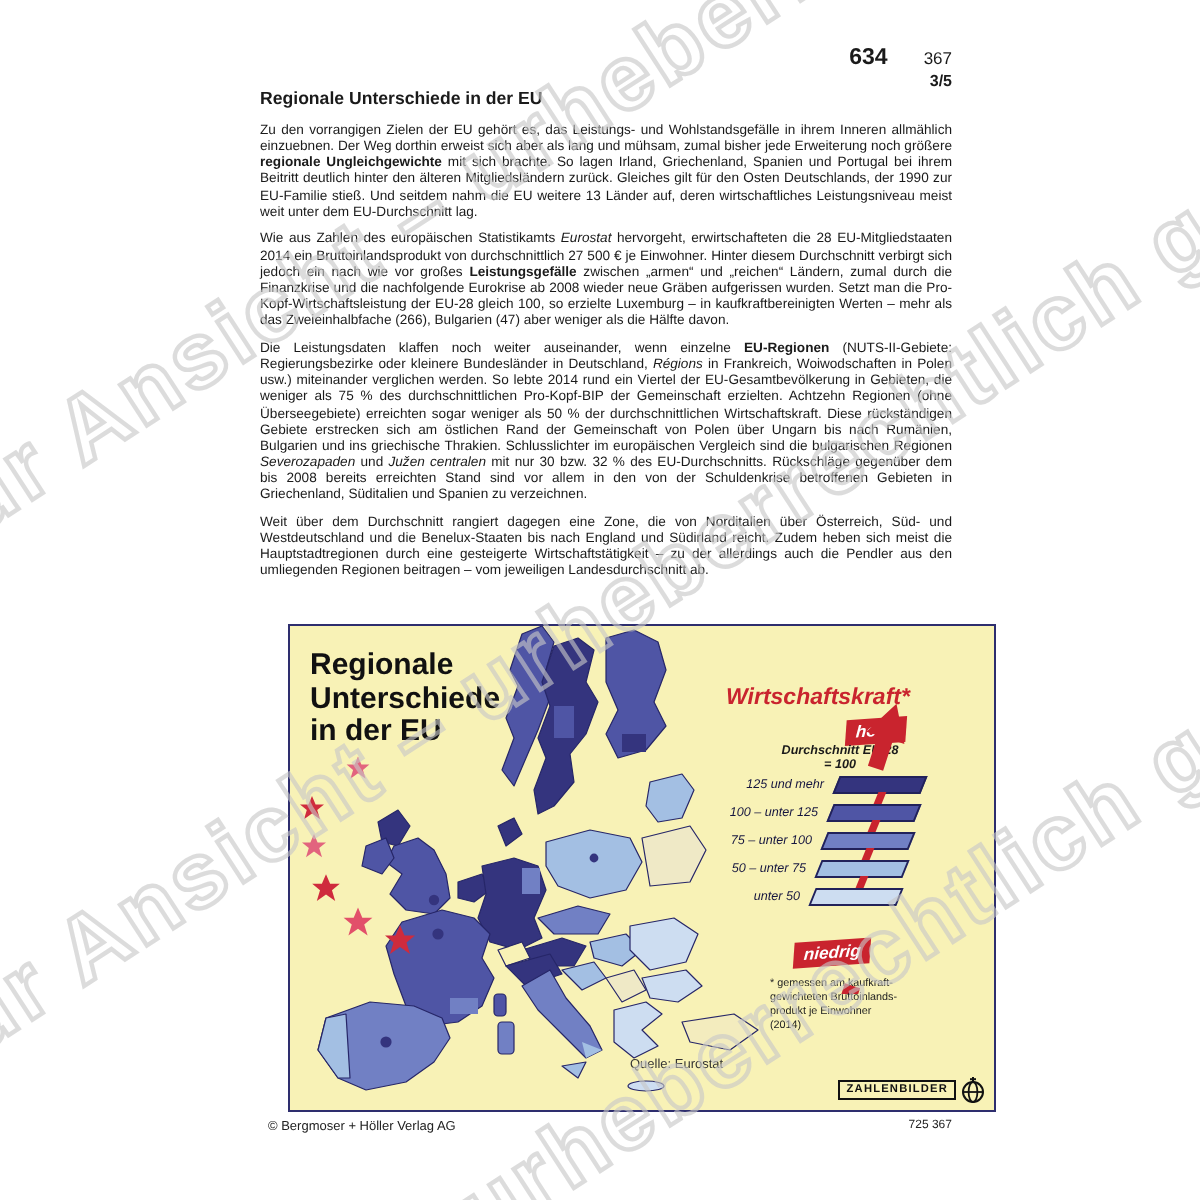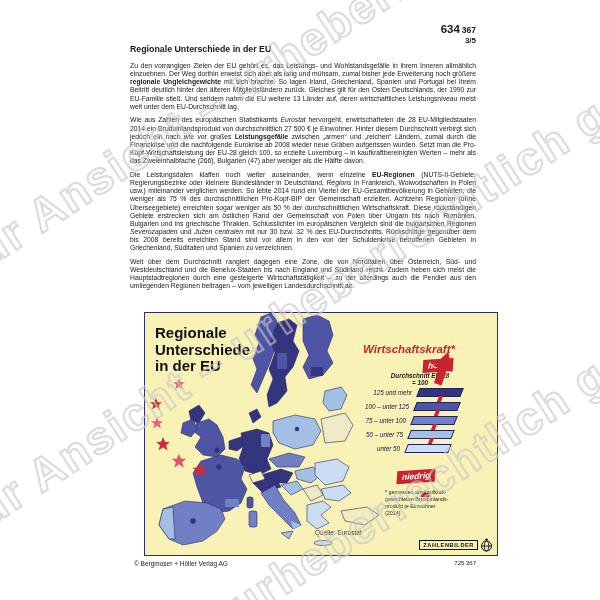--- a/index.html
+++ b/index.html
@@ -12,21 +12,21 @@
       color:transparent;-webkit-text-stroke:2.2px #c8c8c8;opacity:.62;
       transform:rotate(-33deg);transform-origin:0 0;pointer-events:none;z-index:50;}
   .wm1{left:-140px;top:300px;}
   .wm2{left:-140px;top:560px;}
   .wm3{left:-140px;top:820px;}
 
   
   .content{position:absolute;left:130px;top:0;width:346px;z-index:10;}
   .hdr{position:absolute;top:20px;right:0;text-align:right;line-height:1.05;}
   .hdr .num-main{font-size:11.5px;font-weight:bold;}
-  .hdr .num-sub{font-size:8.5px;font-weight:bold;margin-left:2px;}
+  .hdr .num-sub{font-size:8.5px;font-weight:normal;margin-left:18px;}
   .hdr .pg{font-size:8px;font-weight:bold;}
   .doc-title{position:absolute;top:44px;left:0;font-size:8.8px;font-weight:bold;}
   .paras{position:absolute;top:62px;left:0;width:346px;}
   .para{font-size:6.8px;line-height:1.2;text-align:justify;margin:0 0 5.5px 0;}
   .para b{font-weight:bold;}
   .para i{font-style:italic;}
 
   
   .figure{position:absolute;top:312px;left:14px;width:354px;height:244px;
           background:#f8f2b6;border:1px solid #2e2e6e;box-sizing:border-box;}

